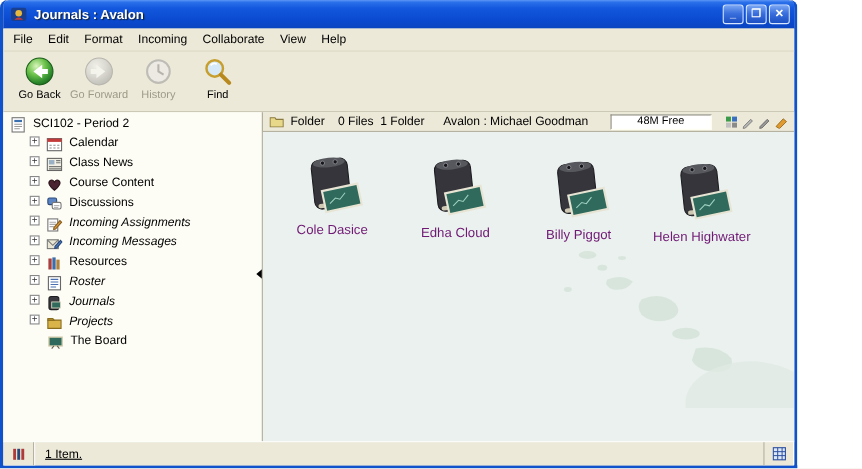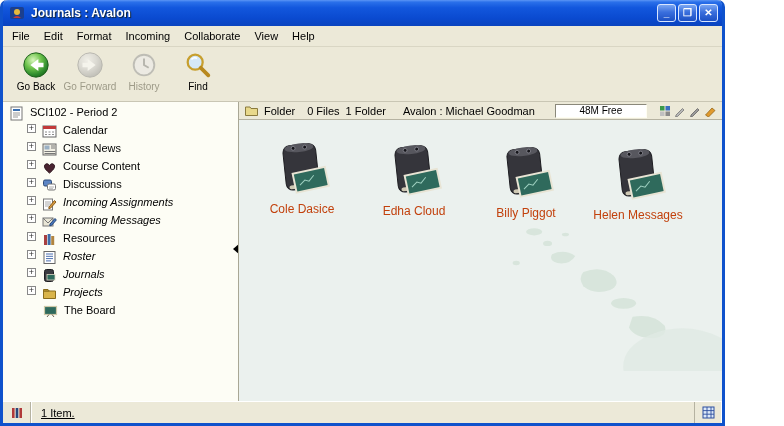--- a/index.html
+++ b/index.html
@@ -48,21 +48,21 @@
   .content-header{height:18px;flex:0 0 18px;background:#ECE9D8;border-bottom:1px solid #b5b2a1;
     display:flex;align-items:center;font-size:11px;color:#000;padding:0 6px 0 6px;gap:6px;white-space:nowrap;}
   .free-box{width:92px;height:14px;background:#fff;border:1px solid;border-color:#8a887a #fffef2 #fffef2 #8a887a;
     font-size:10px;text-align:center;line-height:12px;margin-left:14px;}
   .hdr-icons{margin-left:auto;display:flex;align-items:center;gap:3px;}
   .hdr-icons svg{width:12px;height:12px;display:block;}
   .content-body{flex:1;position:relative;background:#ebf1ee;overflow:hidden;}
   .watermark{position:absolute;inset:0;pointer-events:none;}
   .item-cell{position:absolute;width:106px;display:flex;flex-direction:column;align-items:center;}
   .item-cell .book{width:58px;height:60px;}
-  .item-name{font-size:12px;color:#c2410c;margin-top:4px;white-space:nowrap;}
+  .item-name{font-size:12px;color:#701a75;margin-top:4px;white-space:nowrap;}
   
   .statusbar{height:22px;flex:0 0 22px;background:#ECE9D8;border-top:1px solid #fff;
     box-shadow:0 -1px 0 #b5b2a1;display:flex;align-items:center;font-size:11px;color:#000;text-decoration:underline;}
   .sb-cell{height:100%;display:flex;align-items:center;justify-content:center;padding:0 5px;}
   .sb-left{border-right:1px solid #b5b2a1;box-shadow:1px 0 0 #fff;width:28px;}
   .sb-right{border-left:1px solid #b5b2a1;box-shadow:-1px 0 0 #fff inset;width:28px;margin-left:auto;}
   .sb-text{margin-left:10px;}
 </style>
 </head>
 <body>
@@ -356,21 +356,21 @@
         <div class="item-cell" style="left:234px;top:22px">
           <svg class="book" viewBox="0 0 60 60">
               <use href="#bookicon"></use>
             </svg>
           <span class="item-name">Billy Piggot</span>
         </div>
         <div class="item-cell" style="left:346px;top:24px">
           <svg class="book" viewBox="0 0 60 60">
               <use href="#bookicon"></use>
             </svg>
-          <span class="item-name">Helen Messages</span>
+          <span class="item-name">Helen Highwater</span>
         </div>
       </div>
     </div>
   </div>
 
   <div class="statusbar">
     <div class="sb-cell sb-left">
       <svg width="12" height="12" viewBox="0 0 12 12">
         <rect x="1" y="1" width="2.6" height="10" fill="#b03a3a"></rect>
         <rect x="4.7" y="1" width="2.6" height="10" fill="#27477a"></rect>

